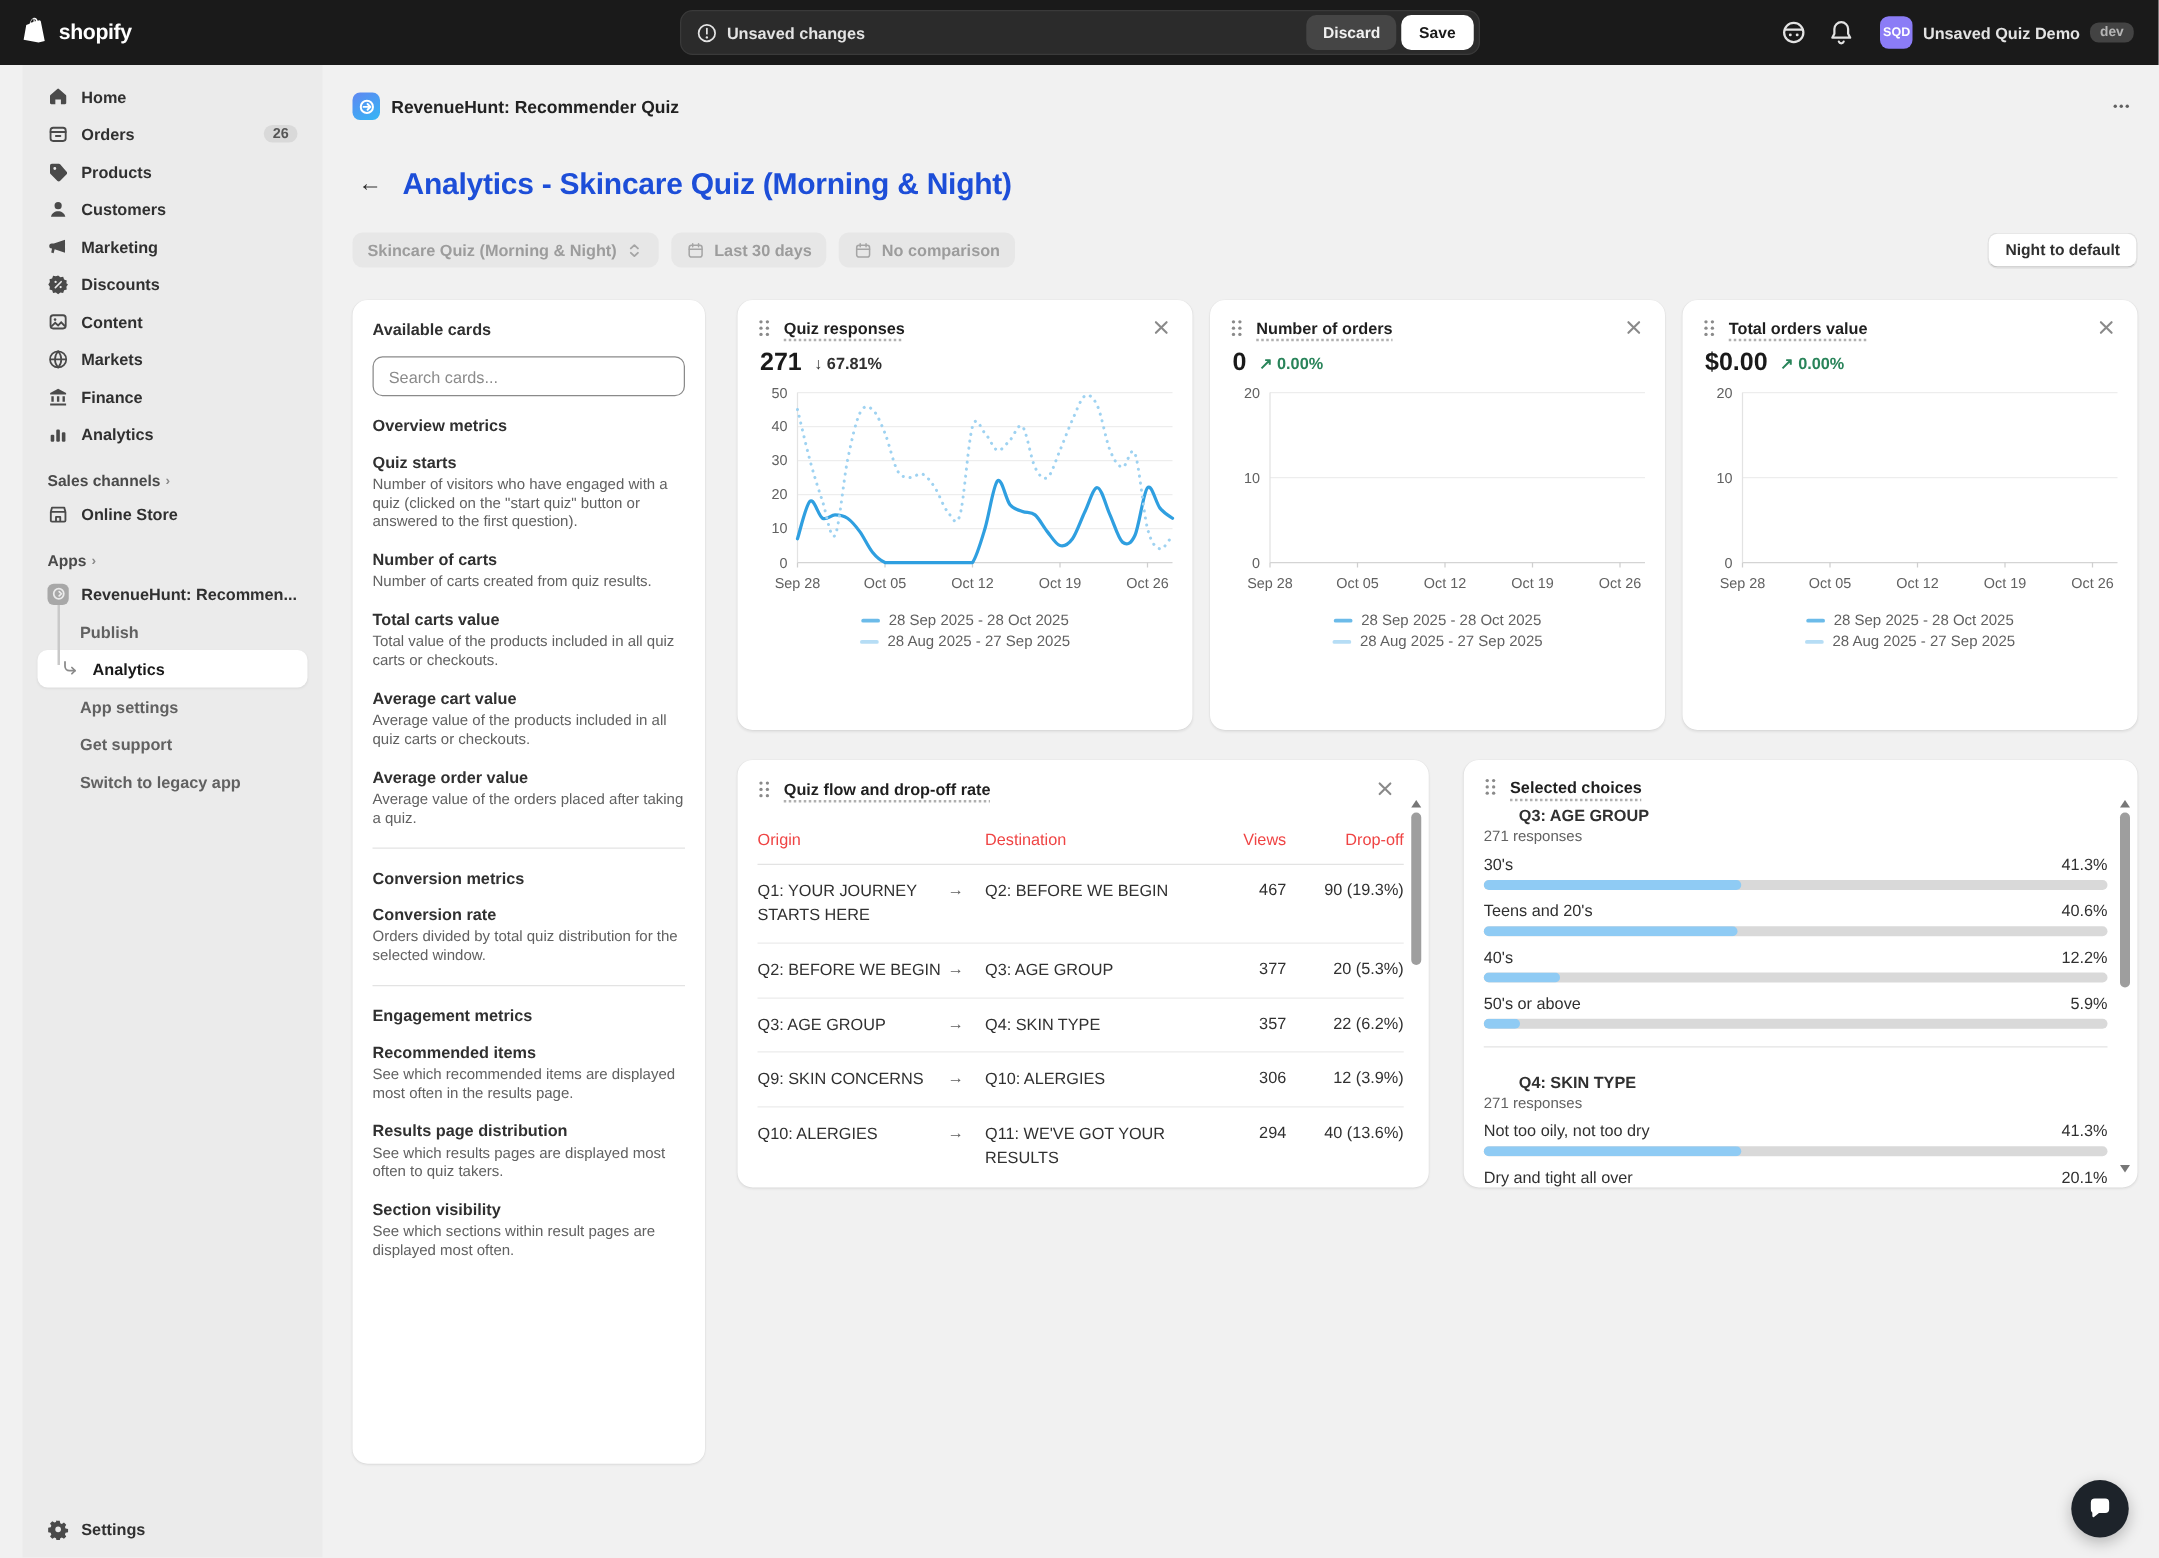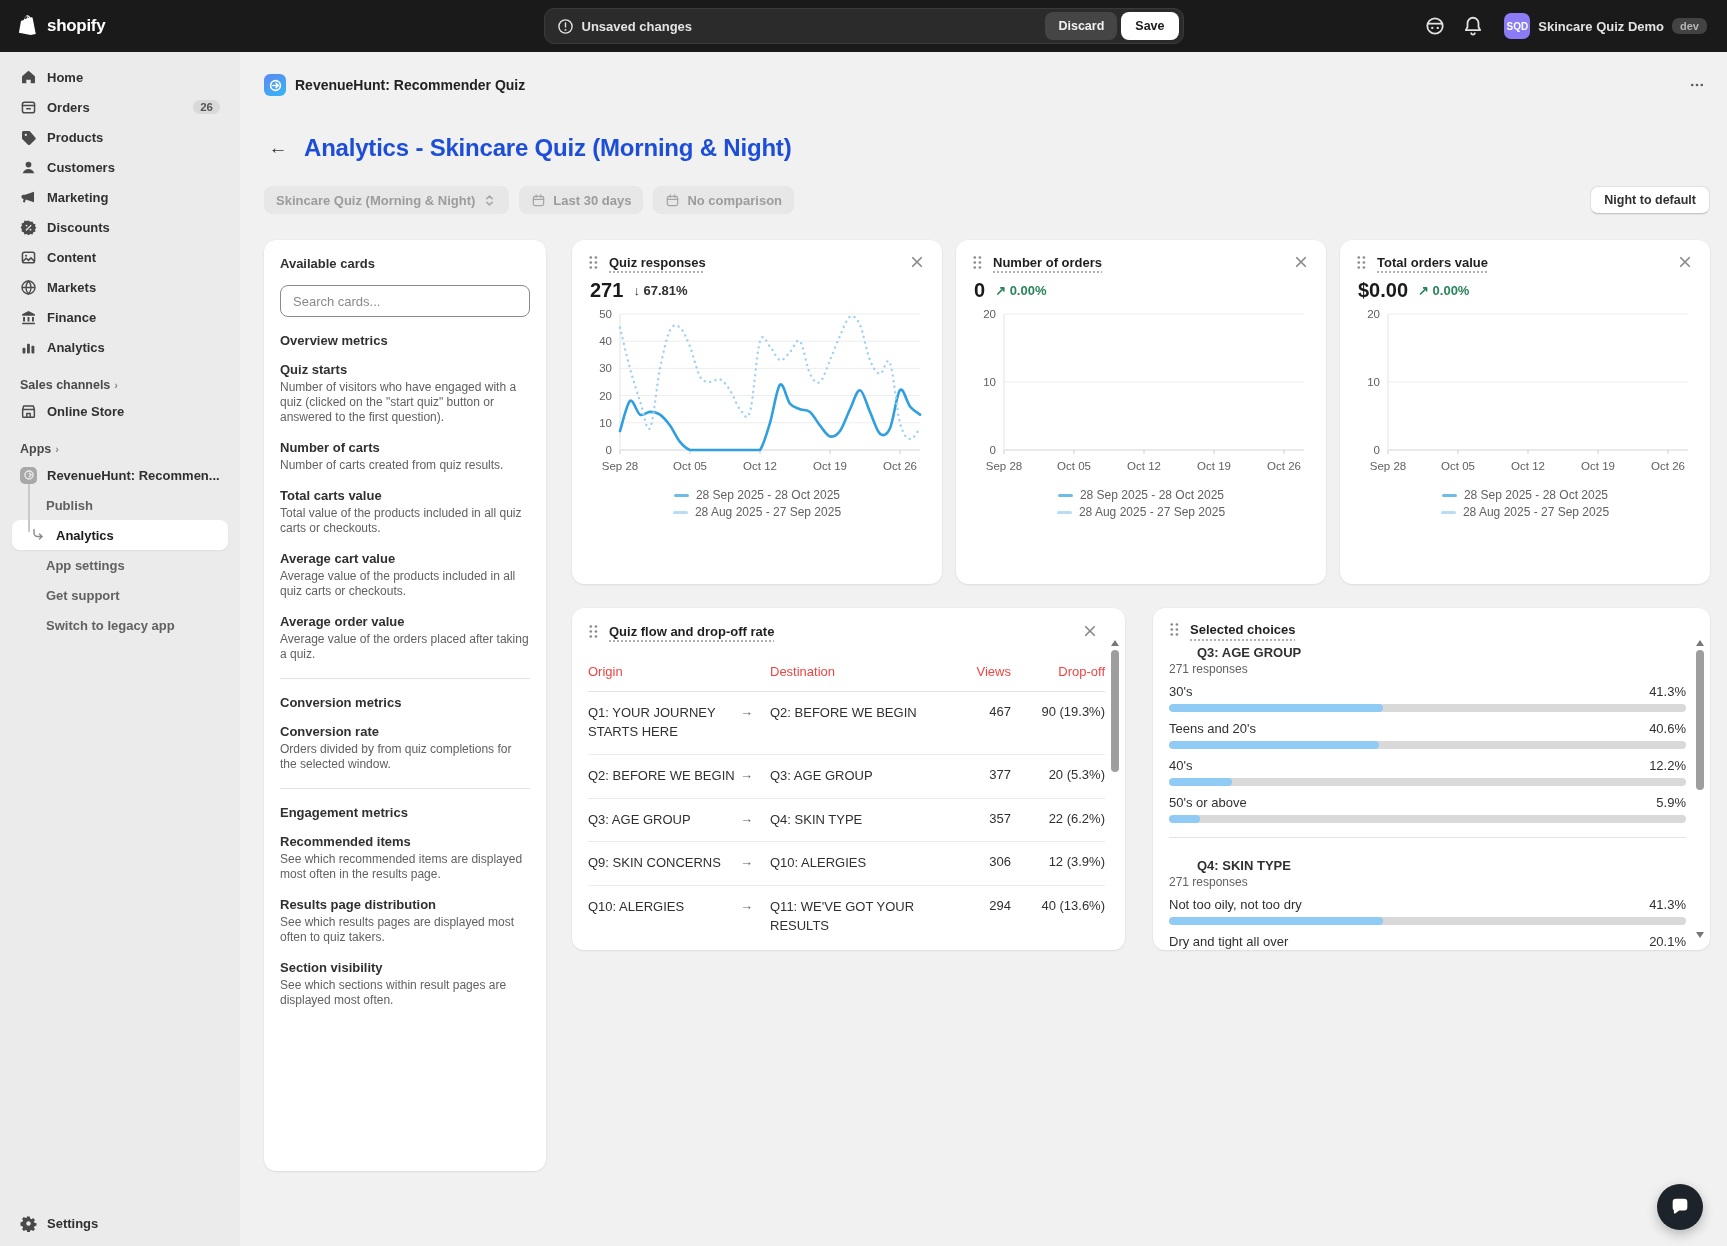--- a/index.html
+++ b/index.html
@@ -18,21 +18,21 @@
   .btn-discard { height:28px; padding:0 13px; border:none; border-radius:8px; background:#454545; color:#f1f1f1; font-size:12.5px; font-weight:600; cursor:pointer; margin-right:4px; font-family:inherit; }
   .btn-save { height:28px; padding:0 14px; border:none; border-radius:8px; background:#fff; color:#1a1a1a; font-size:12.5px; font-weight:600; cursor:pointer; font-family:inherit; }
   .topbar-right { margin-left:auto; display:flex; align-items:center; gap:16px; }
   .tb-icon { width:22px; height:22px; color:#e3e3e3; display:inline-flex; cursor:pointer; }
   .store-chip { display:flex; align-items:center; gap:8px; cursor:pointer; padding:3px 4px; border-radius:8px; }
   .avatar { width:26px; height:26px; border-radius:7px; display:flex; align-items:center; justify-content:center; font-size:10px; font-weight:700; color:#fff; }
   .store-name { font-size:13px; font-weight:700; color:#e3e3e3; }
   .dev-badge { background:#434343; color:#b5b5b5; font-size:11px; font-weight:600; padding:2px 8px; border-radius:7px; }
 
   
-  .shell { flex:1; display:flex; min-height:0; }
+  .shell { flex:1; display:flex; min-height:0;margin-left:18px; }
   .sidebar { width:240px; background:#ebebeb; flex:0 0 auto; padding-top:10px; position:relative; font-size:13px; }
   .nav-item { display:flex; align-items:center; gap:10px; height:30px; margin:0 12px; padding:0 8px; border-radius:8px; cursor:pointer; color:#303030; font-weight:600; }
   .nav-item .nic { width:17px; height:17px; color:#4a4a4a; display:inline-flex; flex:0 0 auto; }
   .nav-badge { margin-left:auto; background:#d9d9d9; color:#555; font-size:11.5px; font-weight:600; border-radius:7px; padding:1px 7px; }
   .nav-section { display:flex; align-items:center; gap:4px; margin:16px 12px 4px 20px; font-size:12.5px; font-weight:600; color:#4a4a4a; cursor:pointer; }
   .nav-section .chev { font-size:11px; color:#8a8a8a; }
   .app-root { position:relative; }
   .app-sub { position:relative; }
   .tree-line { position:absolute; left:28px; top:-6px; width:1.5px; height:48px; background:#c9c9c9; }
   .sub-item { display:flex; align-items:center; height:30px; margin:0 12px; padding:0 8px 0 34px; border-radius:8px; color:#616161; font-weight:700; cursor:pointer; }
@@ -150,21 +150,21 @@
           </svg>
         </span>
       <span class="tb-icon">
           <svg viewBox="0 0 16 16" fill="none" stroke="currentColor" stroke-width="1.3" stroke-linejoin="round">
             <path d="M8 2a4 4 0 0 1 4 4v2.7l1.2 2.3H2.8L4 8.7V6a4 4 0 0 1 4-4z"></path>
             <path d="M6.6 13.3a1.5 1.5 0 0 0 2.8 0" stroke-linecap="round"></path>
           </svg>
         </span>
       <div class="store-chip">
         <span class="avatar" id="store-avatar" style="background: rgb(139, 124, 246);">SQD</span>
-        <span class="store-name">Skincare Quiz Demo</span>
+        <span class="store-name">Unsaved Quiz Demo</span>
         <span class="dev-badge">dev</span>
       </div>
     </div>
   </header>
 
   <div class="shell">
 
     <nav class="sidebar">
       <ul id="nav-main" style="list-style:none">
           <li class="nav-item">
@@ -405,21 +405,21 @@
                 </div>
                 <div class="acard">
                   <div class="acard-title">Average order value</div>
                   <div class="acard-desc">Average value of the orders placed after taking a quiz.</div>
                 </div>
               </div>
               <div class="cards-section">
                 <h4>Conversion metrics</h4>
                 <div class="acard">
                   <div class="acard-title">Conversion rate</div>
-                  <div class="acard-desc">Orders divided by from quiz completions for the selected window.</div>
+                  <div class="acard-desc">Orders divided by total quiz distribution for the selected window.</div>
                 </div>
               </div>
               <div class="cards-section">
                 <h4>Engagement metrics</h4>
                 <div class="acard">
                   <div class="acard-title">Recommended items</div>
                   <div class="acard-desc">See which recommended items are displayed most often in the results page.</div>
                 </div>
                 <div class="acard">
                   <div class="acard-title">Results page distribution</div>

